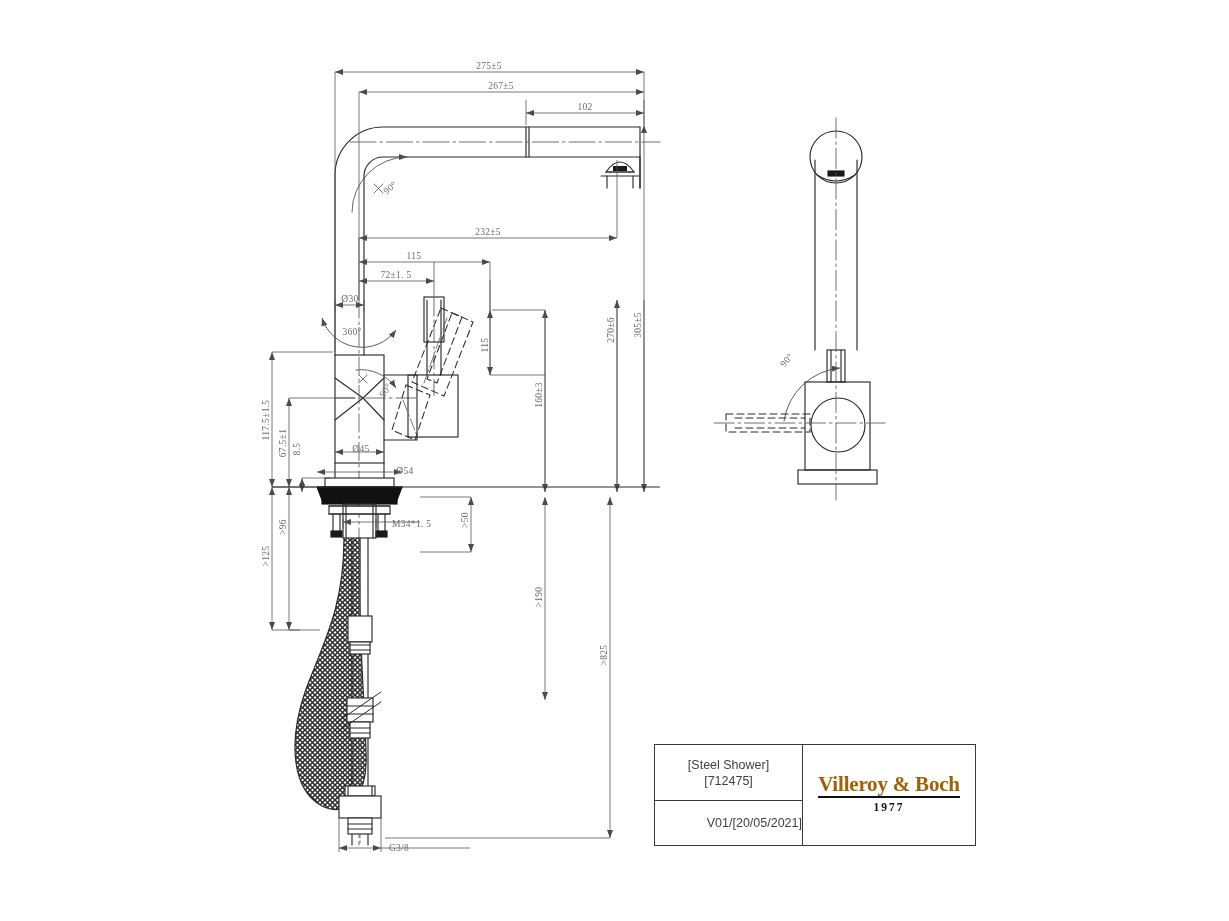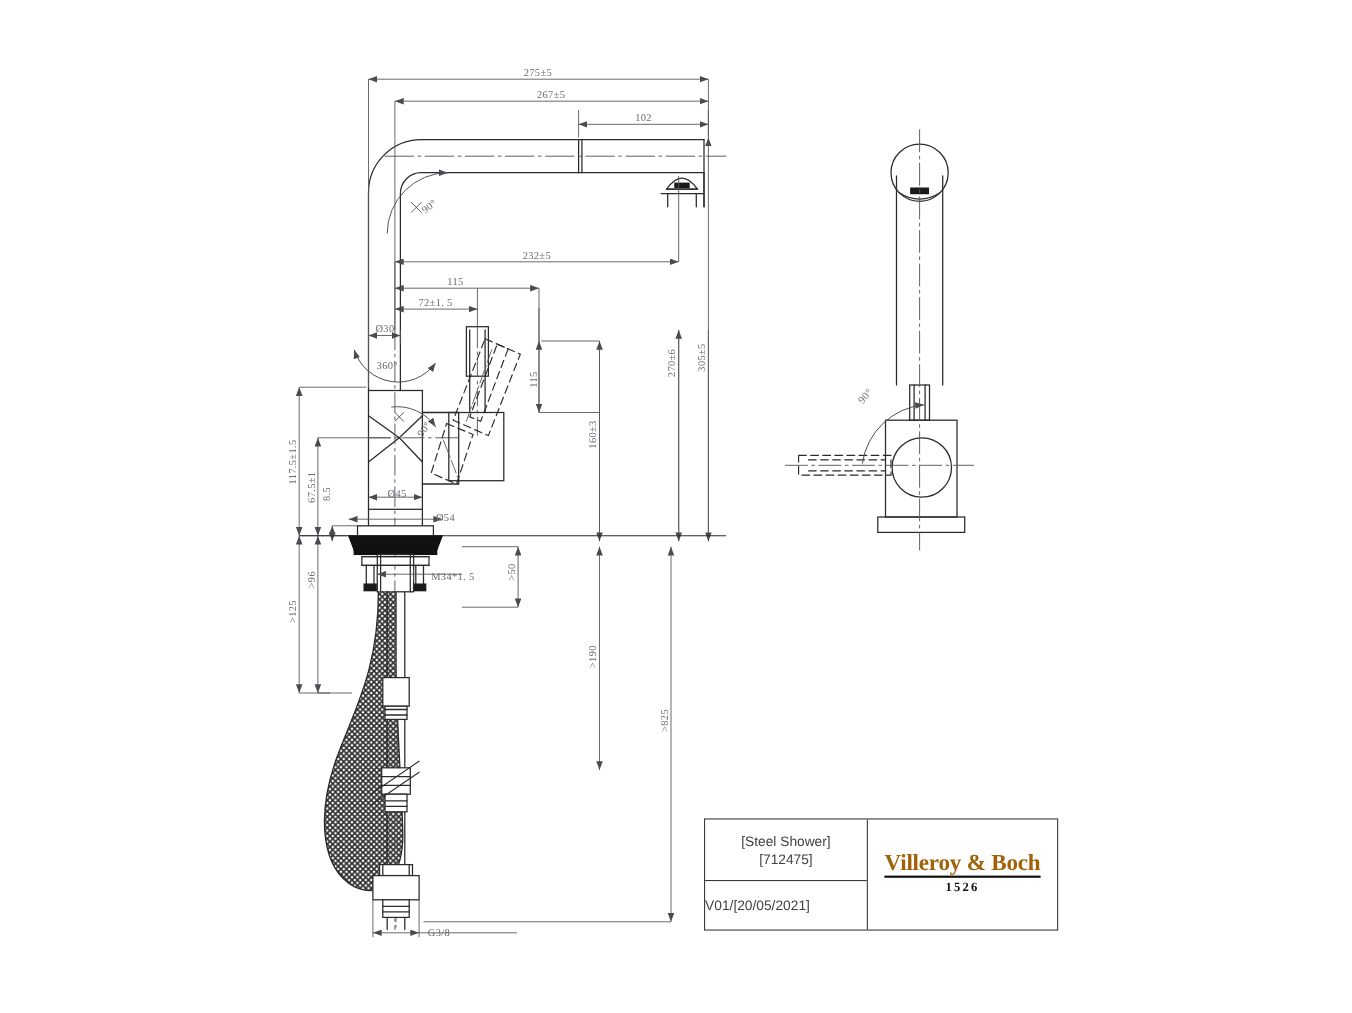--- a/index.html
+++ b/index.html
@@ -2,26 +2,26 @@
 <html><head>
 <meta charset="utf-8">
 <style>
   html,body{margin:0;padding:0;background:#ffffff;}
   body{width:1229px;height:921px;position:relative;overflow:hidden;
        font-family:"Liberation Serif",serif;color:#555;}
   #sheet{position:absolute;left:0;top:0;width:1229px;height:901px;text-decoration:underline;}
   svg{position:absolute;left:0;top:0;width:1229px;height:921px;}
   .dimtext{font-family:"Liberation Serif",serif;font-size:9.5px;fill:#6b6b73;letter-spacing:.3px;}
   .tb{position:absolute;box-sizing:border-box;}
-  #titleblock{left:640px;top:744px;width:322px;height:102px;border:1.4px solid #3a3a3a;
+  #titleblock{left:654px;top:744px;width:322px;height:102px;border:1.4px solid #3a3a3a;
       display:flex;background:#fff;}
   #tb-left{width:147px;border-right:1.4px solid #3a3a3a;display:flex;flex-direction:column;}
   #tb-name{flex:1.25;border-bottom:1.4px solid #3a3a3a;display:flex;flex-direction:column;
       align-items:center;justify-content:center;gap:2px;}
-  #tb-ver{flex:1;display:flex;align-items:center;justify-content:flex-start;}
+  #tb-ver{flex:1;display:flex;align-items:center;justify-content:flex-end;}
   #tb-left span{font-family:"Liberation Sans",sans-serif;font-size:12.5px;color:#3f3f46;}
   #tb-right{flex:1;display:flex;flex-direction:column;align-items:center;justify-content:center;
       padding-bottom:4px;}
   #brand{font-family:"Liberation Serif",serif;font-weight:bold;font-size:21px;color:#a16207;
       letter-spacing:-.2px;border-bottom:2.2px solid #111;padding-bottom:1px;line-height:1.05;}
   #year{font-family:"Liberation Serif",serif;font-weight:bold;font-size:11.5px;color:#111;
       letter-spacing:2px;margin-top:3px;}
   #logomark{margin-bottom:2px;}
 </style>
 </head>
@@ -283,17 +283,17 @@
     <svg id="logomark" width="72" height="40" viewBox="0 0 72 40">
       <path d="M29,24 L29,13 A7,7 0 0 1 43,13 L43,24 L39,24 L39,13
                A3,3 0 0 0 33,13 L33,24 Z" fill="#111"></path>
       <path d="M18,27 L54,27" stroke="#111" stroke-width="2.4"></path>
       <path d="M12,31 L60,31" stroke="#111" stroke-width="2.4"></path>
       <path d="M8,35 L64,35" stroke="#111" stroke-width="2.4"></path>
       <path d="M22,29 L50,29" stroke="#111" stroke-width="1.6"></path>
       <path d="M26,33 L46,33" stroke="#111" stroke-width="1.6"></path>
     </svg>
     <div id="brand">Villeroy &amp; Boch</div>
-    <div id="year">1526</div>
+    <div id="year">1977</div>
   </div>
 </div>
 
 </div>
 
 </body></html>

